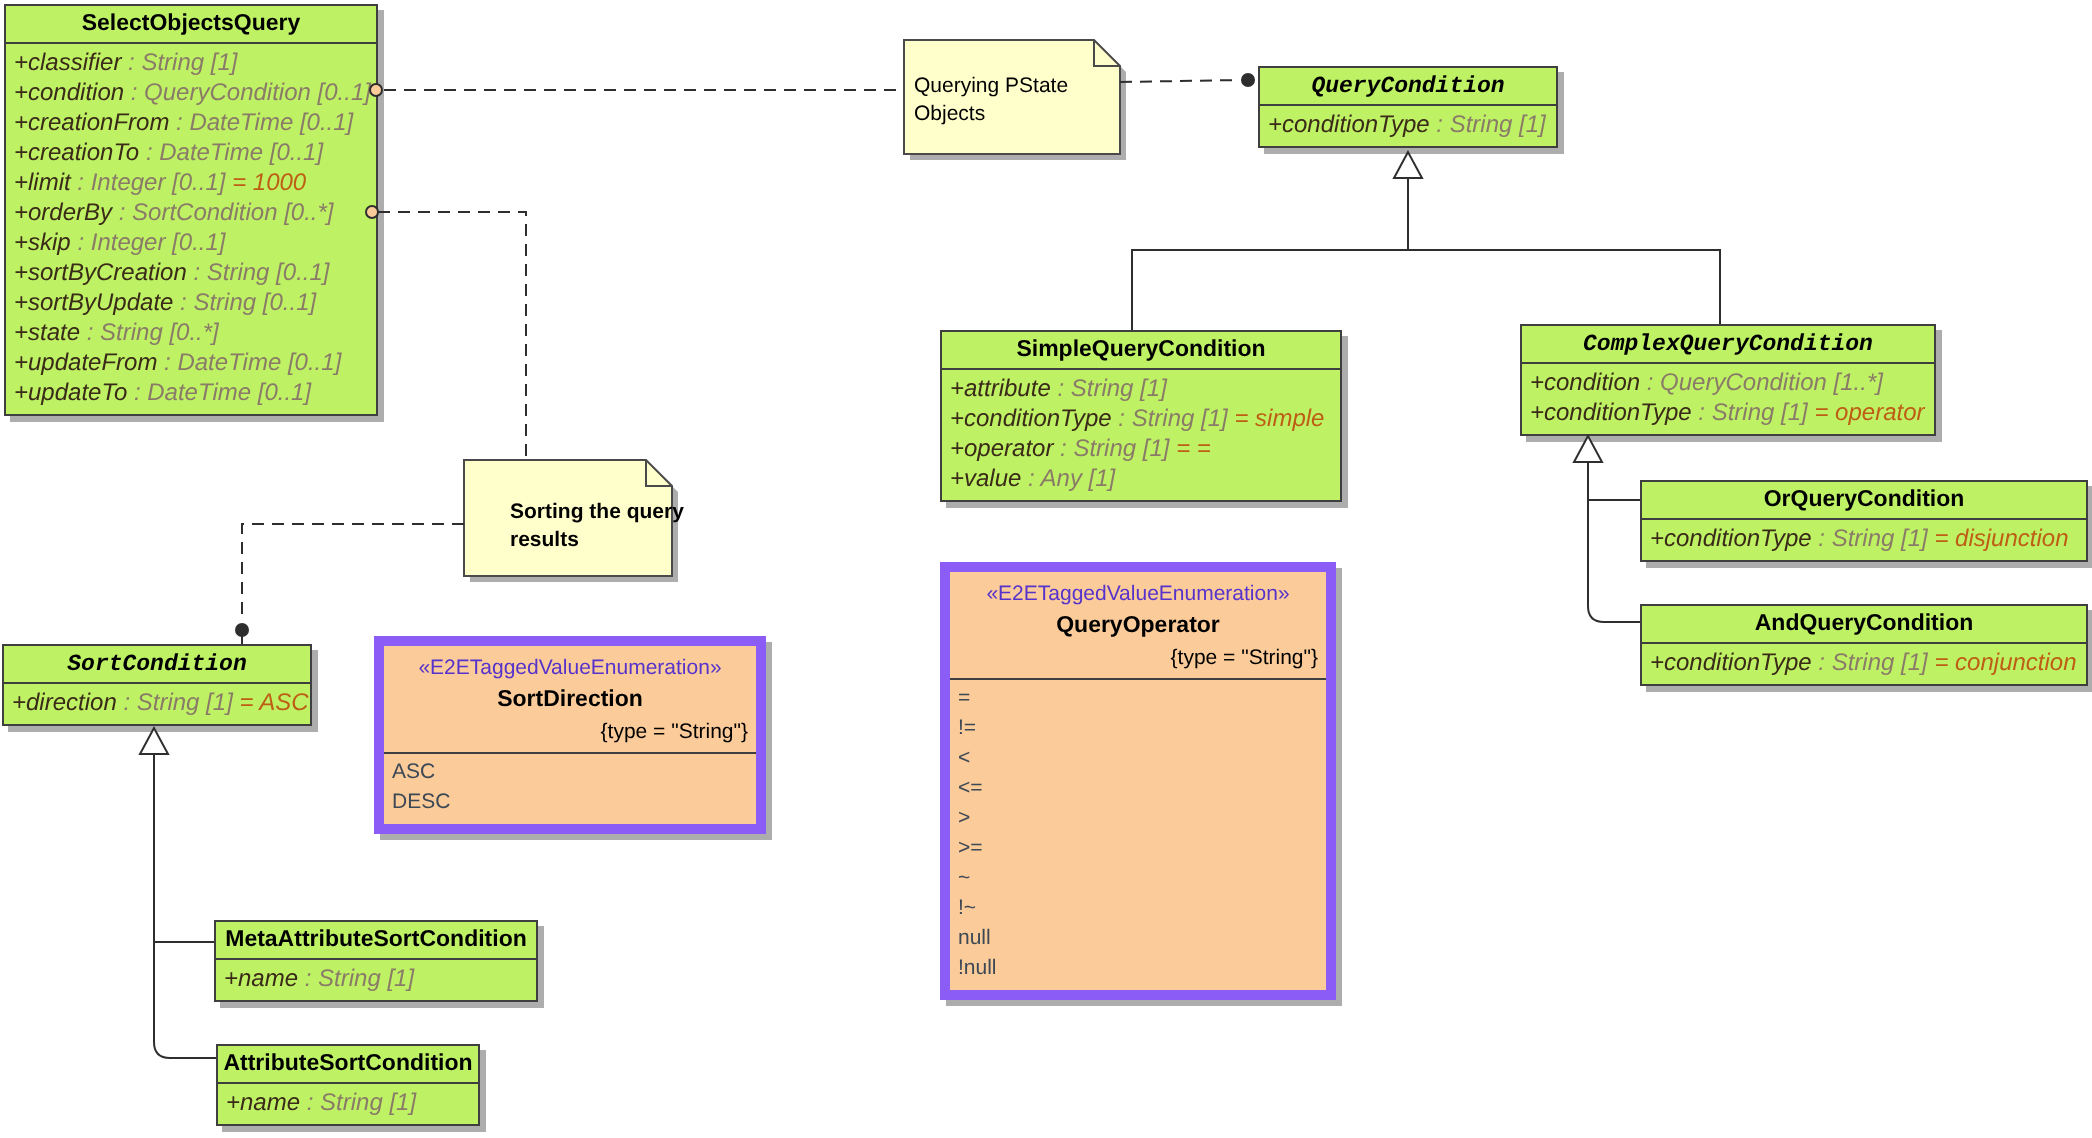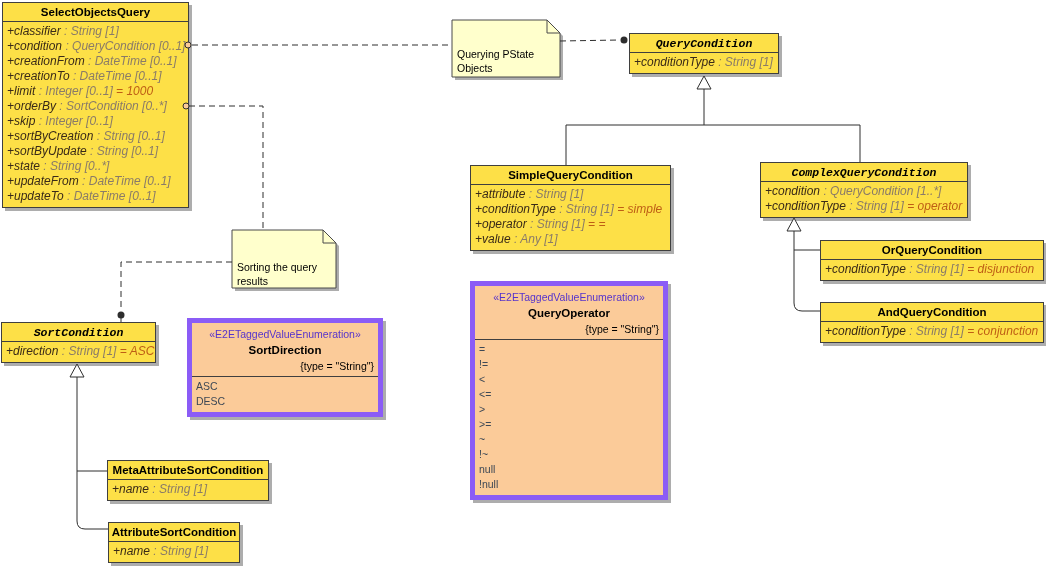--- a/index.html
+++ b/index.html
@@ -1,37 +1,37 @@
 <!DOCTYPE html>
 <html><head>
 <meta charset="utf-8">
 <style>
   html,body{margin:0;padding:0;background:#fff;}
   #canvas{position:relative;width:1046px;height:569px;background:#fff;overflow:hidden;
           font-family:"Liberation Sans",sans-serif;}
   
-  .cls{position:absolute;background:#fde047;border:1px solid #3F3F3F;box-shadow:3px 3px 0 #ADADAD;z-index:1;}
+  .cls{position:absolute;background:#bef264;border:1px solid #3F3F3F;box-shadow:3px 3px 0 #ADADAD;z-index:1;}
   .cls .title{font-size:11.5px;font-weight:bold;text-align:center;color:#000;
               padding:3px 2px 2px;line-height:13px;height:13px;border-bottom:1px solid #3F3F3F;white-space:nowrap;}
   .cls.abstract > .title{font-style:italic;font-family:Liberation Mono, monospace;}
   .attrs{padding:2px 0 3px;}
   .attr{font-size:12px;line-height:15px;padding:0 4px;white-space:nowrap;overflow:hidden;font-style:italic;}
   .an{color:#3A2A18;}
   .at{color:#8A7B68;}
   .ad{color:#BE5E15;}
   
   .enum{position:absolute;background:#FBCB99;border:5px solid #8b5cf6;box-shadow:3px 3px 0 #ADADAD;z-index:1;}
   .enum .hdr{border-bottom:1px solid #3F3F3F;padding:3px 0 2px;}
   .est{font-size:10.5px;line-height:16px;text-align:center;color:#5533CC;white-space:nowrap;}
   .ename{font-size:11.5px;line-height:16px;font-weight:bold;text-align:center;color:#000;}
   .etag{font-size:10.5px;line-height:16px;text-align:right;padding-right:4px;color:#000;}
   .lits{padding:2px 0 3px;}
   .lit{font-size:10.5px;line-height:15px;padding:0 4px;color:#3D4855;white-space:nowrap;}
   
-  .notetext{position:absolute;font-size:10.5px;line-height:14px;color:#000;z-index:3;margin-top:11px;}
+  .notetext{position:absolute;font-size:10.5px;line-height:14px;color:#000;z-index:3;}
   #lines{position:absolute;left:0;top:0;z-index:2;pointer-events:none;}
 </style>
 </head>
 <body>
 
 <div id="canvas">
 
   <div class="cls" style="left:2px;top:2px;width:185px;">
     <div class="title">SelectObjectsQuery</div>
     <div class="attrs">
@@ -183,15 +183,15 @@
     <g stroke="#2E2E2E" stroke-width="1">
       <path d="M189,106 L263,106 L263,230" fill="none" stroke-dasharray="6,4"></path>
       <circle cx="186" cy="106" r="3" fill="#FBCB99"></circle>
       <path d="M232,262 L121,262 L121,311" fill="none" stroke-dasharray="6,4"></path>
       <line x1="121" y1="318" x2="121" y2="322"></line>
       <circle cx="121" cy="315" r="3.5" fill="#2E2E2E" stroke="none"></circle>
     </g>
   </svg>
 
   <div class="notetext" style="left:457px;top:36px;width:94px;">Querying PState Objects</div>
-  <div class="notetext" style="left:237px;top:249px;width:90px;">Sorting the query results</div>
+  <div class="notetext" style="left:255px;top:249px;width:90px;font-weight:bold;">Sorting the query results</div>
 
 </div>
 
 </body></html>

